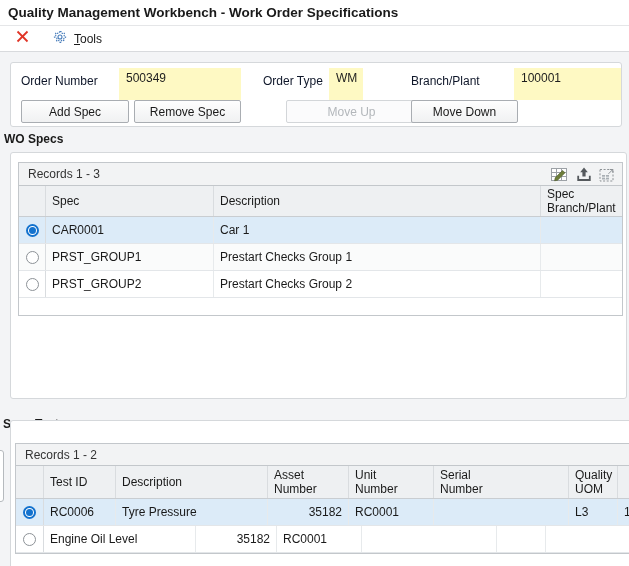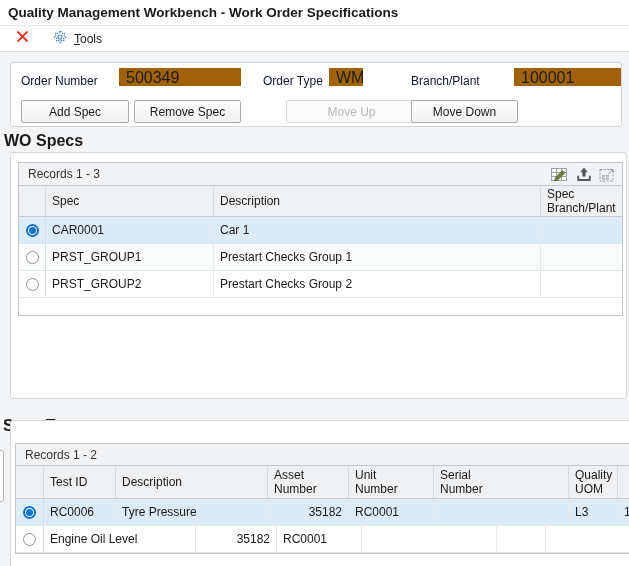--- a/index.html
+++ b/index.html
@@ -29,34 +29,34 @@
   .tb-tools { margin-left:22px;align-items:center; }
   .tb-tools .lbl { font-size:12px; color:#1a1a1a; margin-left:6px; }
   .tb-tools .lbl .mnemonic { text-decoration:underline; }
   
   .form-box {
     position:absolute; left:10px; top:62px; width:612px; height:65px;
     background:#fff; border:1px solid #d5d8db; border-radius:3px;
   }
   .f-label { position:absolute; top:11px; font-size:12px; color:#0f172a; white-space:nowrap; }
   .f-input {
-    position:absolute; top:5px; height:18px; background:#a16207;
-    border:none; font-size:16px; color:#1d1d1d; line-height:20px; padding-left:7px;
+    position:absolute; top:5px; height:32px; background:#fef9c3;
+    border:none; font-size:12px; color:#1d1d1d; line-height:20px; padding-left:7px;
     font-family:inherit;
   }
   .btn {
     position:absolute; top:37px; height:23px;
     background:linear-gradient(#fefefe,#f0f1f2);
     border:1px solid #a9adb2; border-radius:2px;
     font-size:12px; color:#1a1a1a; text-align:center; font-family:inherit;
   }
   .btn.disabled { color:#b3b7bb; border-color:#d3d6d9; background:#fbfbfc; }
   
   .section-label {
-    position:absolute; font-size:16px; font-weight:bold; color:#1a1a1a; white-space:nowrap;
+    position:absolute; font-size:12px; font-weight:bold; color:#1a1a1a; white-space:nowrap;
   }
   .group-box {
     position:absolute; background:#fff; border:1px solid #d5d8db; border-radius:3px;
   }
   
   .grid { position:absolute; background:#fff; border:1px solid #c3c7cb; }
   .records-bar {
     background:#f2f3f4; border-bottom:1px solid #c3c7cb;
     display:flex; align-items:center; font-size:12px; color:#333;
   }

